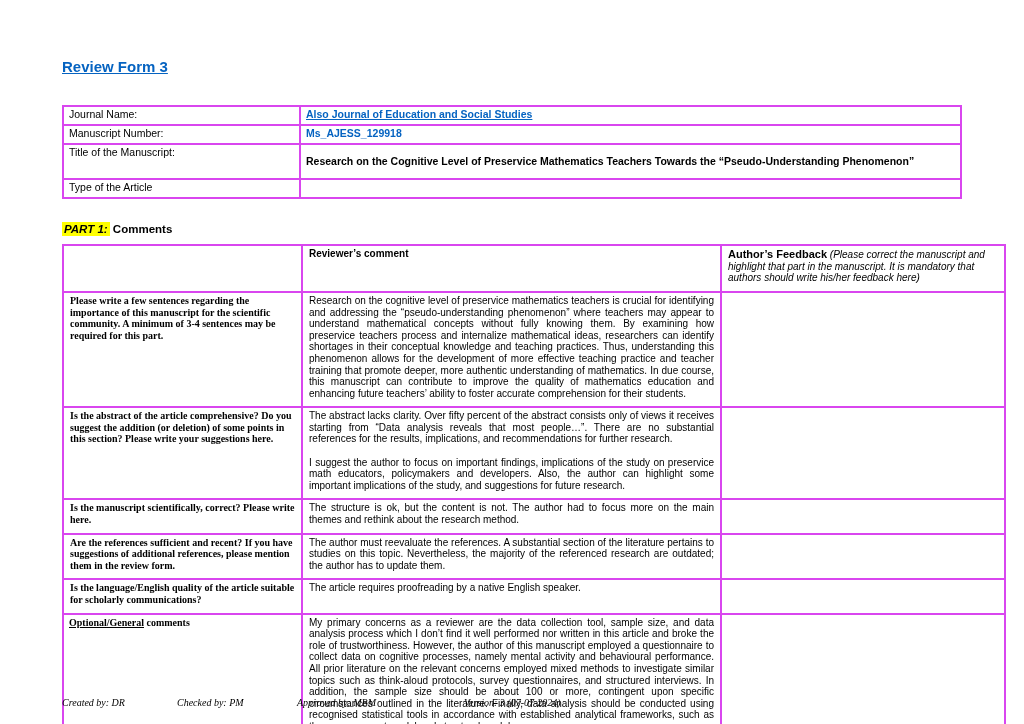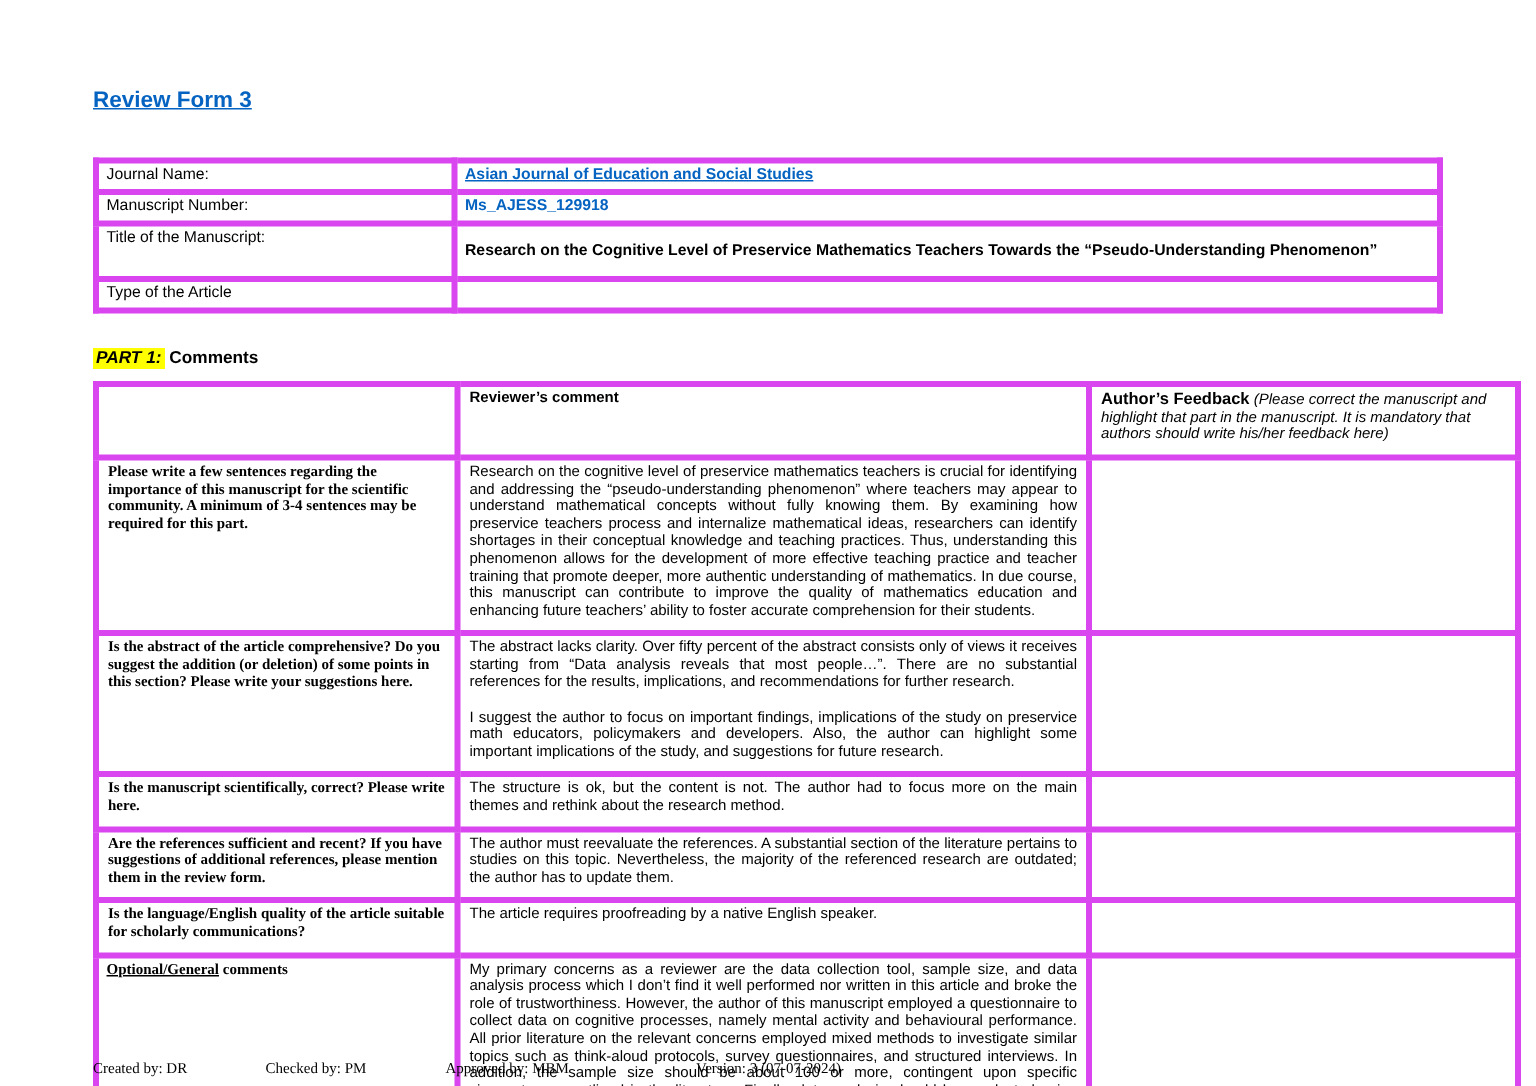--- a/index.html
+++ b/index.html
@@ -16,21 +16,21 @@
   .doc-title {
     font-size: 15px;
     font-weight: bold;
     color: #0563c1;
     text-decoration: underline;
     margin: 12px 0 30px 0;
   }
 
   table { border-collapse: collapse; width: 900px; table-layout: fixed; }
   td {
-    border: 4px solid #d946ef;
+    border: 2px solid #d946ef;
     font-size: 10.5px;
     line-height: 1.18;
     padding: 1px 5px 2px 5px;
     vertical-align: top;
     text-align: left;
     overflow: hidden;
   }
 
   
   .meta-table .label-col { width: 225px; }
@@ -53,41 +53,42 @@
   .q.no-indent { padding-left: 5px; }
   .q .u { text-decoration: underline; }
   .c { text-align: justify; white-space: pre-line; }
   .hdr-c { font-weight: bold; font-size: 10.5px; }
   .hdr-f { font-size: 9.5px; line-height: 1.2; }
   .hdr-f .b { font-weight: bold; font-size: 11px; }
   .hdr-f .i { font-style: italic; }
 
   
   .footer {
-    position: absolute; left: 62px; bottom: 6px;
+    position: absolute; left: 62px; bottom: 16px;
     font-family: "Liberation Serif", serif;
     font-size: 10px;
     display: flex;
     white-space: nowrap;
+    font-style: italic;
   }
   .footer span { display: inline-block; }
   .f1 { width: 115px; } .f2 { width: 120px; } .f3 { width: 167px; }
 </style>
 </head>
 <body>
 
 <div class="page">
 
   <div class="doc-title">Review Form 3</div>
 
   <table class="meta-table">
     <tbody>
         <tr>
       <td class="label-col">Journal Name:</td>
-      <td><a class="link">Asian Journal of Education and Social Studies</a></td>
+      <td><a class="link">Also Journal of Education and Social Studies</a></td>
     </tr>
     <tr>
       <td class="label-col">Manuscript Number:</td>
       <td><span class="ms-number">Ms_AJESS_129918</span></td>
     </tr>
     <tr class="title-row">
       <td class="label-col">Title of the Manuscript:</td>
       <td class="value">Research on the Cognitive Level of Preservice Mathematics Teachers Towards the “Pseudo-Understanding Phenomenon”</td>
     </tr>
     <tr>

